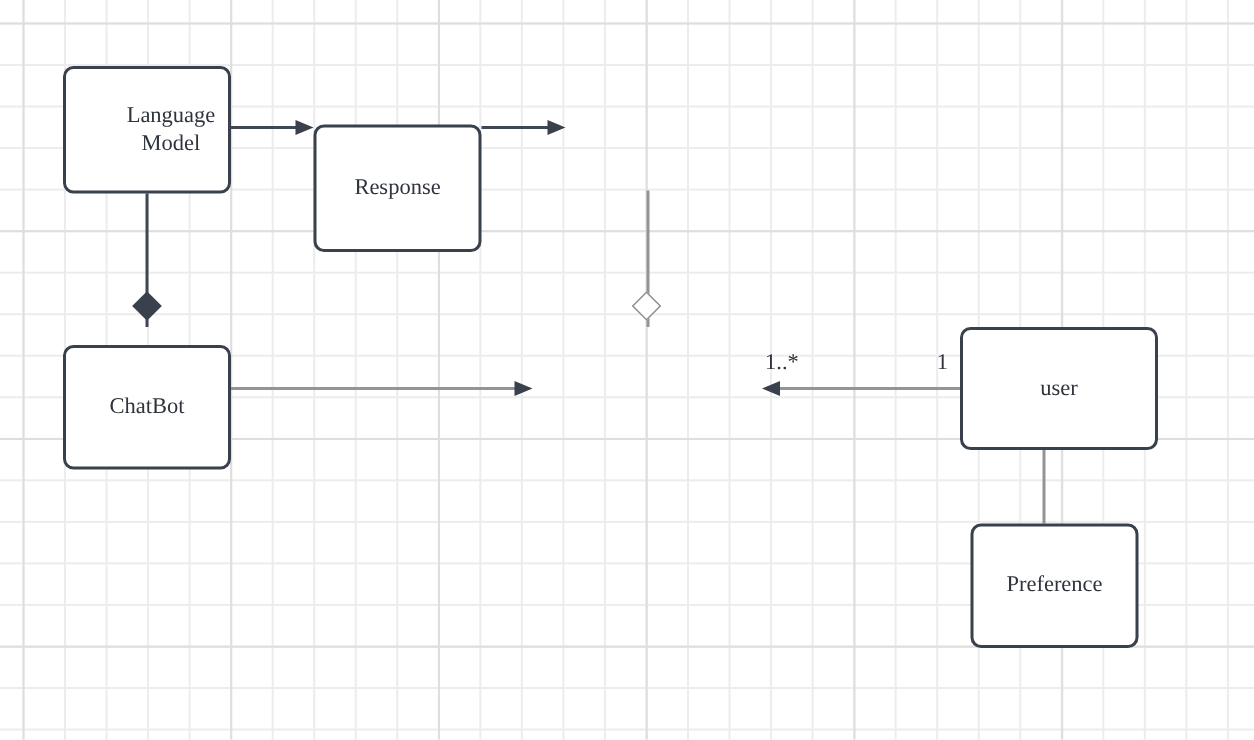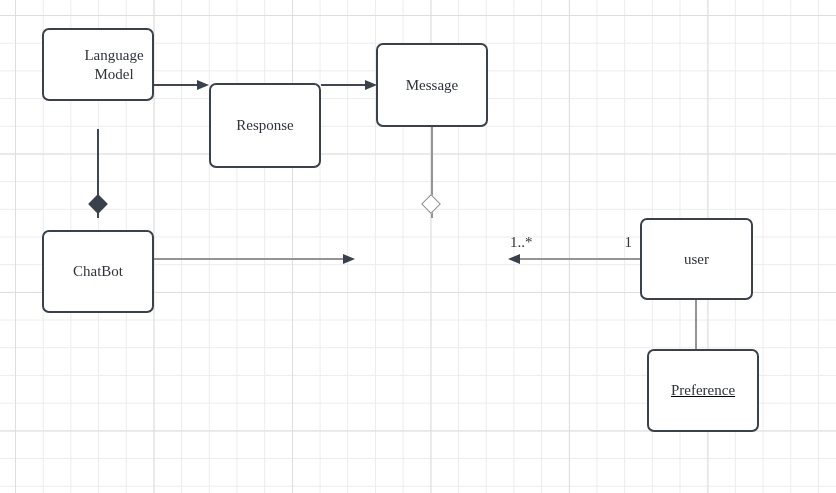--- a/index.html
+++ b/index.html
@@ -36,27 +36,27 @@
     border-top:5px solid transparent;border-bottom:5px solid transparent;}
   .arrow.right{border-left:12px solid #39414c;}
   .arrow.left{border-right:12px solid #39414c;}
   .diamond{position:absolute;transform:rotate(45deg);}
   .diamond.filled{width:14px;height:14px;background:#39414c;}
   .diamond.hollow{width:12px;height:12px;background:#ffffff;border:1.5px solid #8f8f8f;}
   .mult-label{
     position:absolute;font-size:15px;color:#2e333c;line-height:16px;
   }
   
-  #n-language-model{left:42px;top:28px;width:112px;height:73px;padding-left:32px;}
+  #n-language-model{left:42px;top:44px;width:112px;height:85px;padding-left:32px;}
   #n-response{left:209px;top:42px;width:112px;height:85px;margin-top:41px;}
   #n-message{left:376px;top:43px;width:112px;height:84px;}
   #n-chatbot{left:42px;top:230px;width:112px;height:83px;justify-content:center;}
   #n-user-session{left:355px;top:218px;width:153px;height:83px;}
-  #n-user{left:640px;top:218px;width:113px;height:82px;}
-  #n-preference{left:647px;top:349px;width:112px;height:83px;text-decoration:underline;}
+  #n-user{left:640px;top:218px;width:132px;height:82px;}
+  #n-preference{left:647px;top:349px;width:112px;height:83px;}
 </style>
 </head>
 <body>
 
 <div class="canvas">
 
   <div class="line dark h" style="left:154px;top:84px;width:46px;"></div>
   <div class="arrow right" style="left:197px;top:80px;"></div>
 
   <div class="line dark h" style="left:321px;top:84px;width:46px;"></div>
@@ -78,23 +78,20 @@
 
   <div class="line gray v" style="left:695px;top:300px;height:49px;"></div>
 
   <div class="node" id="n-language-model">
     <span class="node-label">Language
 Model</span>
   </div>
   <div class="node" id="n-response">
     <span class="node-label">Response</span>
   </div>
-  <div class="node" id="n-message">
-    <span class="node-label">Message</span>
-  </div>
   <div class="node" id="n-chatbot">
     <span class="node-label">ChatBot</span>
   </div>
   <div class="node" id="n-user">
     <span class="node-label">user</span>
   </div>
   <div class="node" id="n-preference">
     <span class="node-label">Preference</span>
   </div>
 

